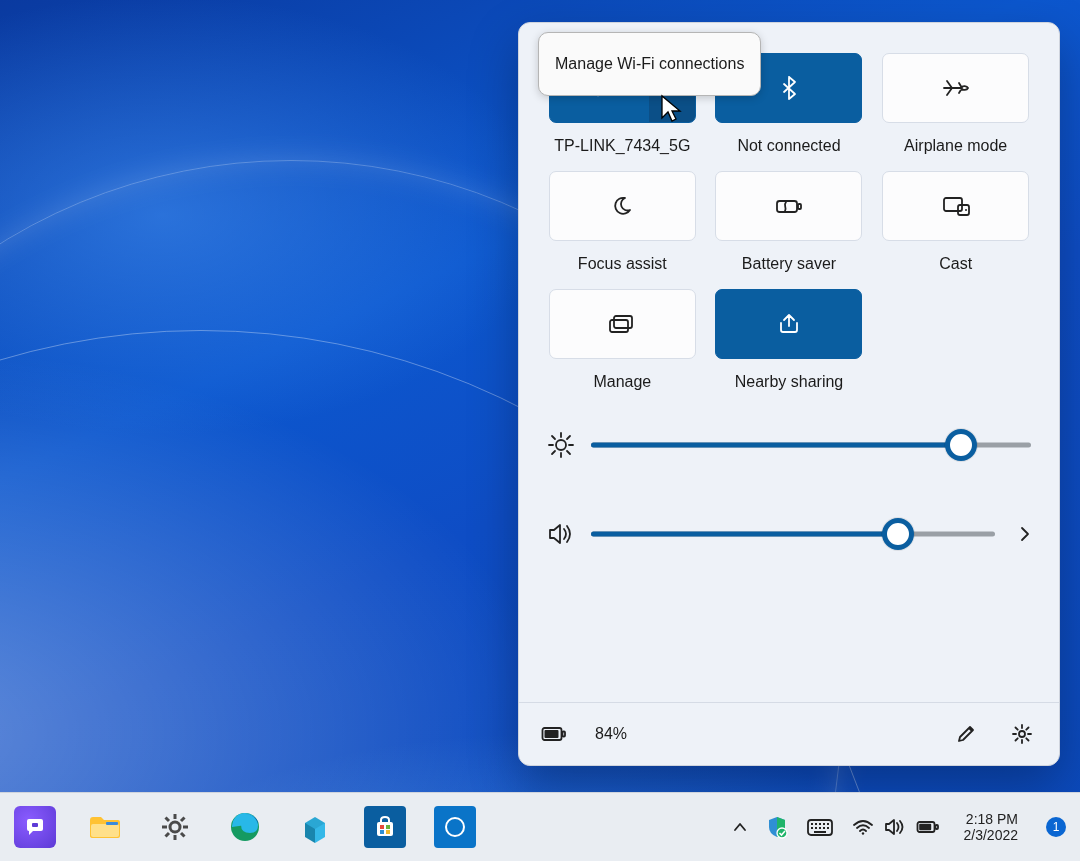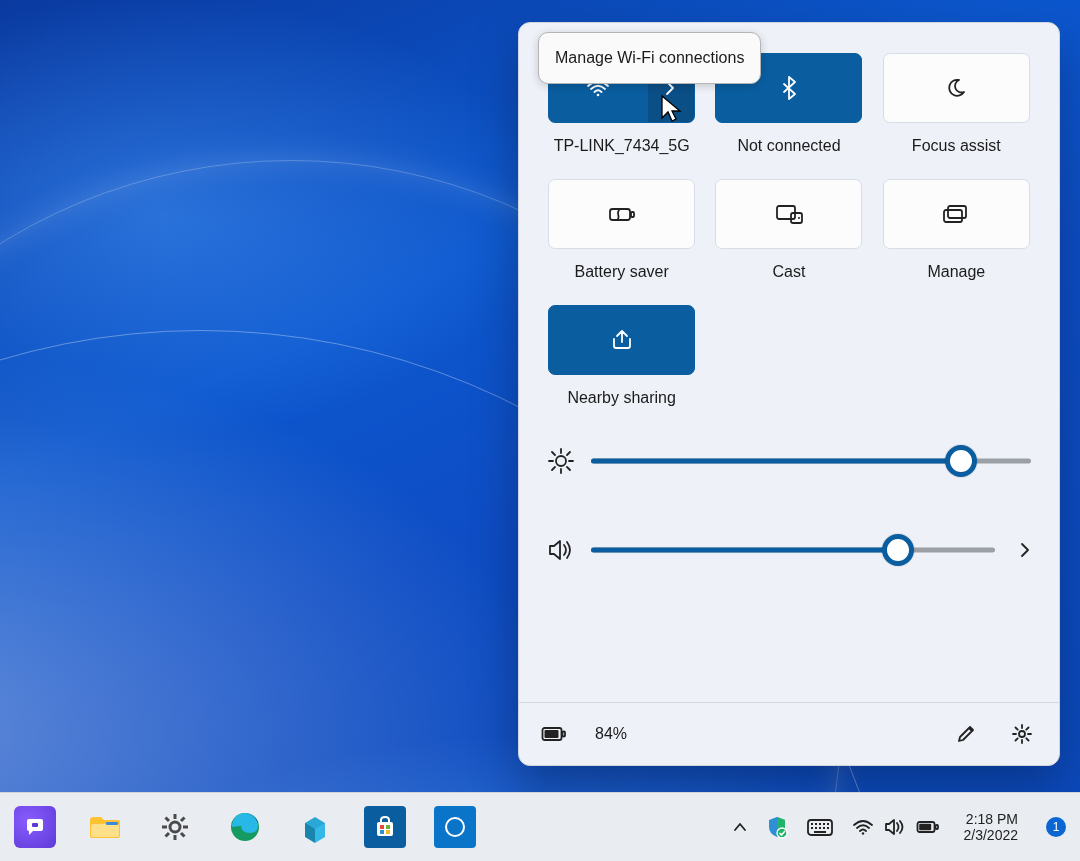--- a/index.html
+++ b/index.html
@@ -35,21 +35,21 @@
   }
   
   .panel{
     position:absolute;left:518px;top:22px;width:540px;height:742px;
     background:var(--panel-bg);
     border:1px solid #cfd4dd;border-radius:12px;
     box-shadow:0 20px 50px rgba(0,0,0,.28);
     display:flex;flex-direction:column;
   }
   .panel-body{flex:1;padding:30px 28px 10px;}
-  .grid{display:grid;grid-template-columns:repeat(3,1fr);column-gap:18px;row-gap:24px;}
+  .grid{display:grid;grid-template-columns:repeat(3,1fr);column-gap:18px;row-gap:24px;gap:16px;}
   .tile{display:flex;flex-direction:column;align-items:center;gap:14px;}
   .tile .btn{
     width:147px;height:70px;border-radius:7px;display:flex;align-items:center;justify-content:center;position:relative;
     background:var(--tile-off);border:1px solid var(--tile-border);box-sizing:border-box;
   }
   .tile .btn.active{background:var(--accent);border-color:var(--accent);}
   .tile .btn .split-right{
     position:absolute;right:0;top:0;bottom:0;width:48px;border-top-right-radius:7px;border-bottom-right-radius:7px;
     display:flex;align-items:center;justify-content:center;
   }
@@ -68,21 +68,21 @@
   .fill{position:absolute;left:0;top:50%;transform:translateY(-50%);height:5px;background:var(--accent);border-radius:3px;}
   .thumb{position:absolute;top:50%;transform:translate(-50%,-50%);width:22px;height:22px;border-radius:50%;background:#fff;border:5px solid var(--accent);box-shadow:0 0 0 1px rgba(0,0,0,.08);} 
   .panel-footer{
     height:62px;border-top:1px solid #d5dbe5;display:flex;align-items:center;justify-content:space-between;padding:0 22px;
   }
   .panel-footer .left{display:flex;align-items:center;gap:28px;font-size:16px;color:var(--txt);}
   .panel-footer .right{display:flex;align-items:center;gap:26px;}
   .icon-btn{display:flex;align-items:center;justify-content:center;width:30px;height:30px;border-radius:6px;}
   
   .tooltip{
-    position:absolute;left:538px;top:32px;background:#fafafa;border:1px solid #b5b5b5;border-radius:10px;padding:16px 16px;font-size:16px;color:var(--txt);
+    position:absolute;left:538px;top:32px;background:#fafafa;border:1px solid #b5b5b5;border-radius:10px;padding:22px 16px;font-size:16px;color:var(--txt);
     box-shadow:0 2px 8px rgba(0,0,0,.18);
   }
   
   .taskbar{
     position:absolute;left:0;right:0;bottom:0;height:68px;background:#e9edf2;border-top:1px solid #cfd4dd;
     display:flex;align-items:center;justify-content:space-between;padding:0 14px;
   }
   .task-left{display:flex;align-items:center;gap:28px;}
   .task-right{display:flex;align-items:center;gap:18px;}
   .task-icon{
@@ -136,20 +136,30 @@
           <div class="btn active">
             <span>
               <svg width="18" height="26" viewBox="0 0 18 26">
                   <path class="stroke-white" d="M9 2 V24 M9 2 L15 7 L4 17 M9 24 L15 19 L4 9"></path>
                 </svg>
             </span>
           </div>
           <div class="label">Not connected</div>
         </div>
 
+        <div class="tile">
+          <div class="btn">
+            <span>
+              <svg width="30" height="24" viewBox="0 0 30 24">
+                  <path class="stroke" d="M3 12 H19 M19 12 C22 9 26 10 27 12 C26 14 22 15 19 12 M11 12 L6 5 M11 12 L6 19 M21 12 L18 7 M21 12 L18 17"></path>
+                </svg>
+            </span>
+          </div>
+          <div class="label">Airplane mode</div>
+        </div>
 
         <div class="tile">
           <div class="btn">
             <span>
               <svg width="24" height="24" viewBox="0 0 24 24">
                   <path class="stroke" d="M15 4 A8 8 0 1 0 20 16 A6.5 6.5 0 0 1 15 4 Z"></path>
                 </svg>
             </span>
           </div>
           <div class="label">Focus assist</div>

